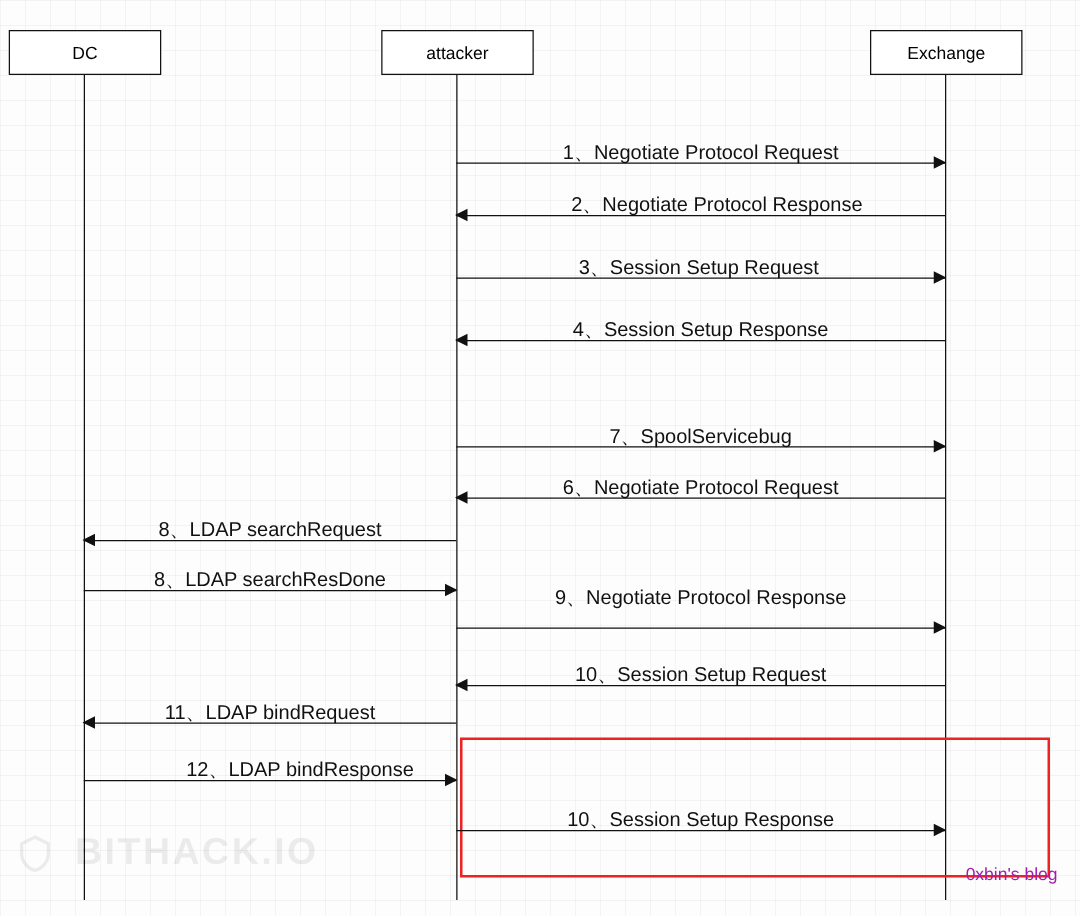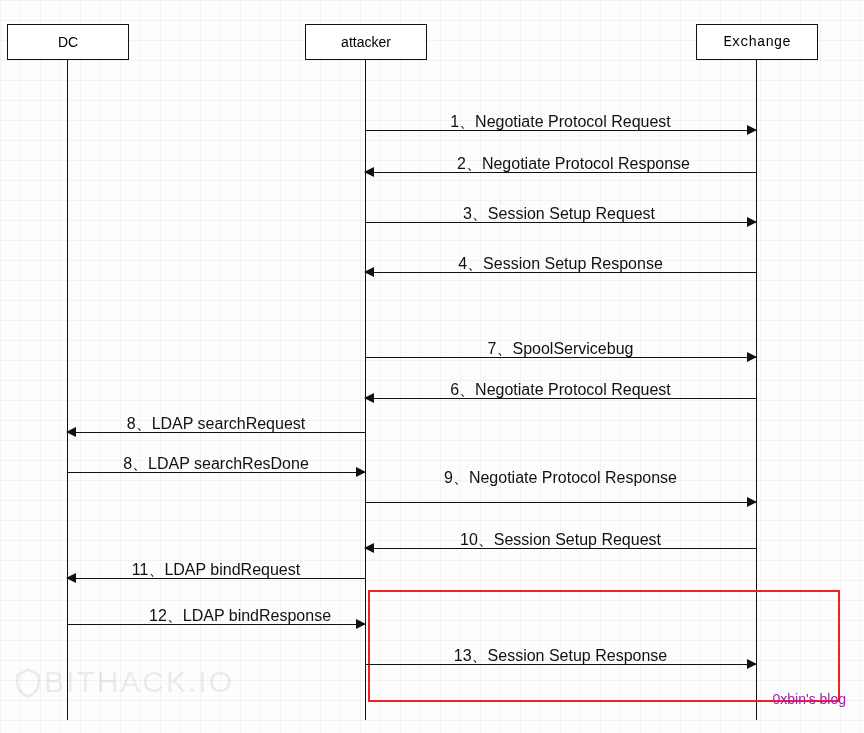--- a/index.html
+++ b/index.html
@@ -62,26 +62,26 @@
   .highlight-box {
     position: absolute;
     border: 2px solid #e22;
     background: transparent;
   }
   .watermark {
     position: absolute;
     left: 12px;
     bottom: 34px;
     font-size: 30px;
-    font-weight: 400;
+    font-weight: 700;
     letter-spacing: 2px;
     color: rgba(0,0,0,0.07);
     display: flex;
     align-items: flex-end;
-    gap: 0;
+    gap: 16px;
     pointer-events: none;
   }
   .watermark svg { opacity: 0.2; }
   .blog-credit {
     position: absolute;
     right: 18px;
     bottom: 26px;
     font-size: 14px;
     color: #a21caf;
   }
@@ -90,21 +90,21 @@
 <body>
 
 <div class="grid"></div>
 
 <div class="participant-box" style="left:7px; top:24px;">
   <span>DC</span>
 </div>
 <div class="participant-box" style="left:305px; top:24px;">
   <span>attacker</span>
 </div>
-<div class="participant-box" style="left:696px; top:24px;font-family:Liberation Mono, monospace;">
+<div class="participant-box" style="left:696px; top:24px;">
   <span>Exchange</span>
 </div>
 
 <div class="lifeline" style="left:67px; top:60px; height:660px;"></div>
 <div class="lifeline" style="left:365px; top:60px; height:660px;"></div>
 <div class="lifeline" style="left:756px; top:60px; height:660px;"></div>
 
 <div class="highlight-box" style="left:368px; top:590px; width:468px; height:108px;"></div>
 
 <div id="messages">
@@ -152,21 +152,21 @@
       <div class="head-left"></div>
     </div>
     <div class="msg-label" style="left: 216px; top: 560px;">11、LDAP bindRequest</div>
     <div class="arrow" style="left: 67px; top: 624px; width: 298px;">
       <div class="head-right"></div>
     </div>
     <div class="msg-label" style="left: 216px; top: 606px; margin-left: 24px;">12、LDAP bindResponse</div>
     <div class="arrow" style="left: 365px; top: 664px; width: 391px;">
       <div class="head-right"></div>
     </div>
-    <div class="msg-label" style="left: 560.5px; top: 646px;">13、Session Setup Response</div>
+    <div class="msg-label" style="left: 560.5px; top: 646px;">10、Session Setup Response</div>
   </div>
 
 <div class="watermark">
   <svg width="32" height="32" viewBox="0 0 24 24" fill="rgba(0,0,0,0.35)">
     <path d="M12 2 L20 6 L20 12 C20 17 16 21 12 22 C8 21 4 17 4 12 L4 6 Z" fill="none" stroke="rgba(0,0,0,0.35)" stroke-width="2"></path>
   </svg>
   <span>BITHACK.IO</span>
 </div>
 
 <div class="blog-credit">0xbin's blog</div>

